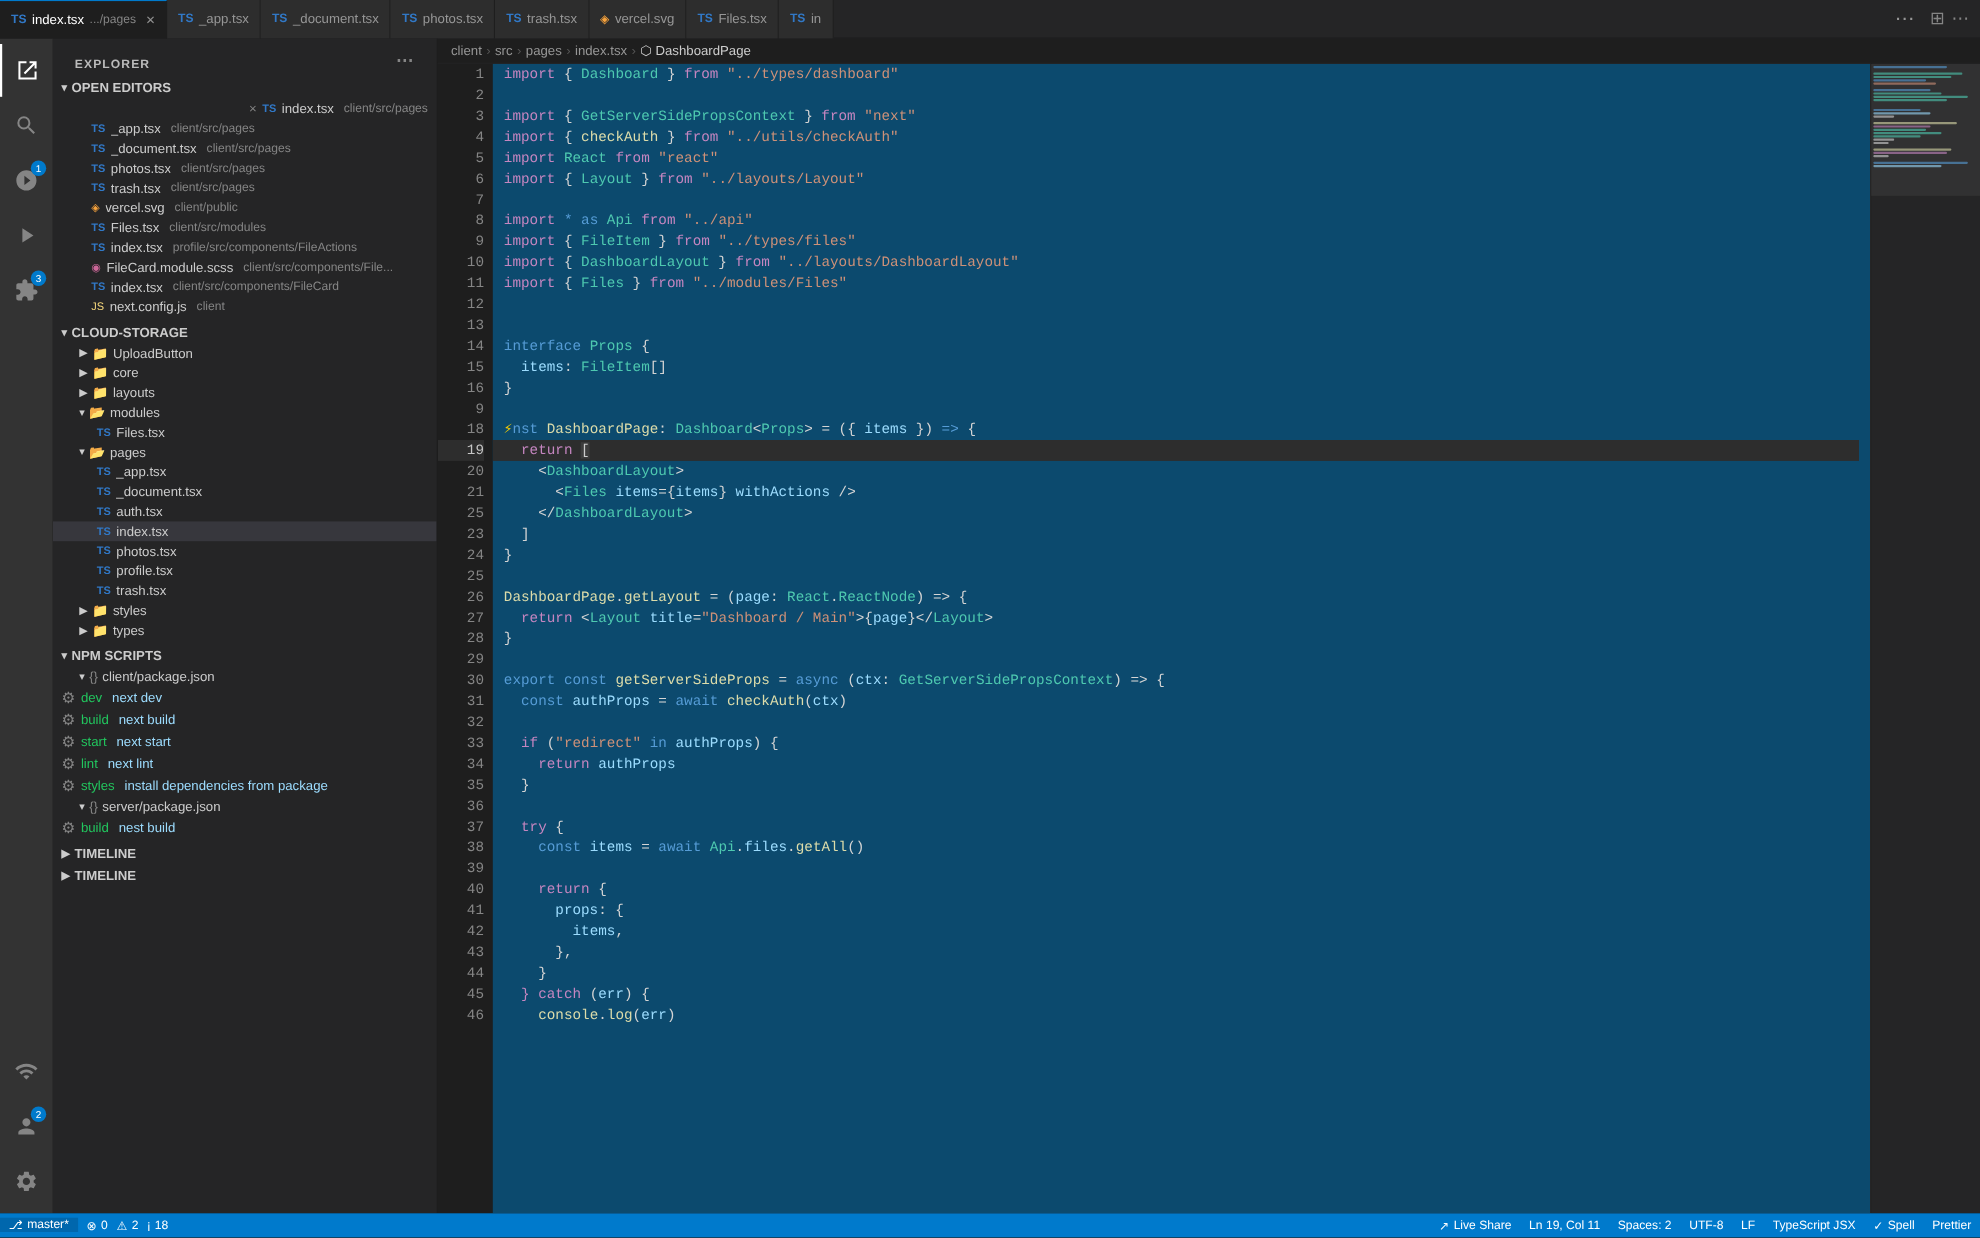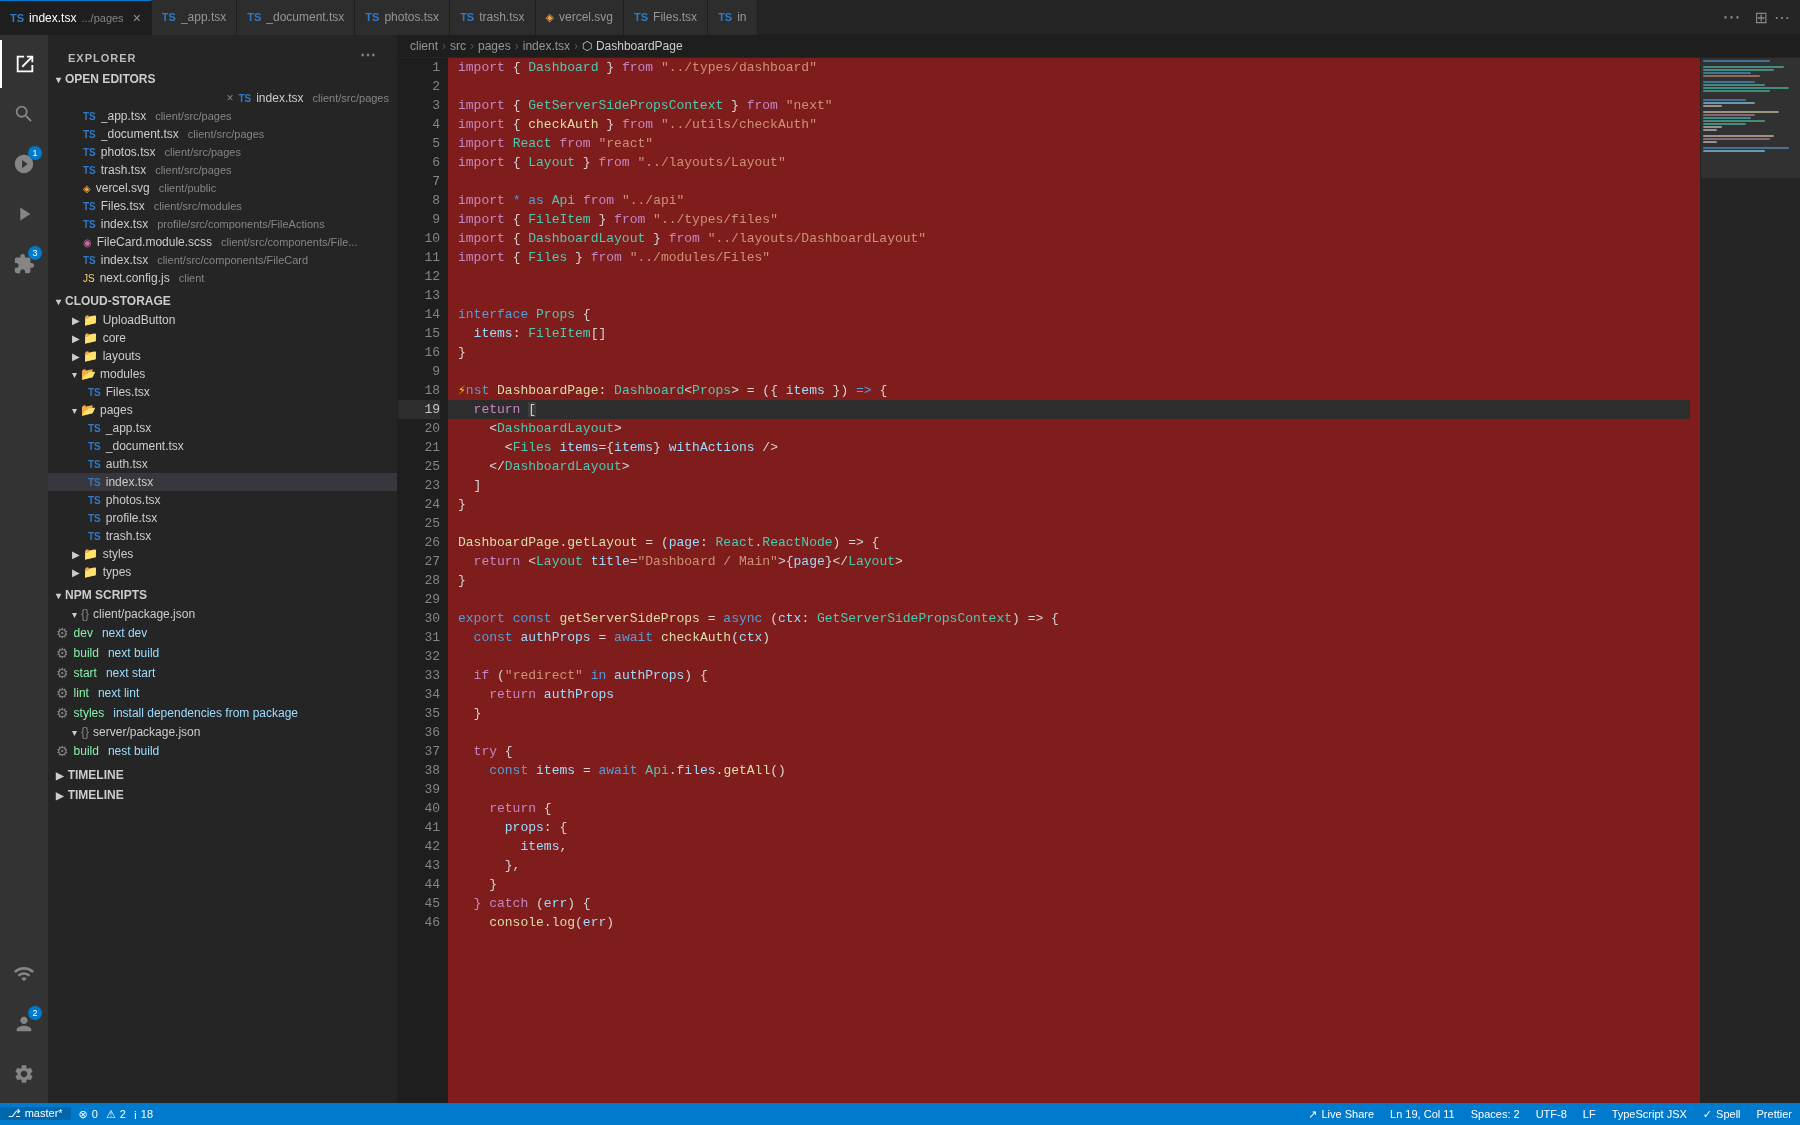--- a/index.html
+++ b/index.html
@@ -177,21 +177,21 @@
     .npm-item {
       display: flex;
       align-items: center;
       padding: 2px 8px;
       font-size: 12px;
       cursor: pointer;
       color: #cccccc;
       gap: 5px;
     }
     .npm-icon { color: #858585; font-size: 14px; }
-    .npm-script { color: #86efac; }
+    .npm-script { color: #22c55e; }
     .npm-cmd { color: #9cdcfe; margin-left: 4px; }
 
     
     .editor-area {
       flex: 1;
       display: flex;
       flex-direction: column;
       overflow: hidden;
     }
     .breadcrumb {
@@ -229,21 +229,21 @@
     }
     .line-numbers .ln { display: block; }
 
     .code-content {
       flex: 1;
       font-family: 'Consolas', 'Courier New', monospace;
       font-size: 13px;
       line-height: 19px;
       padding-left: 10px;
       overflow: auto;
-      background: #7f1d1d;
+      background: #0c4a6e;
       white-space: pre;
     }
     .code-content::-webkit-scrollbar { height: 8px; width: 8px; }
     .code-content::-webkit-scrollbar-thumb { background: #424242; }
 
     
     .kw { color: #569cd6; }
     .fn { color: #dcdcaa; }
     .str { color: #ce9178; }
     .type { color: #4ec9b0; }

